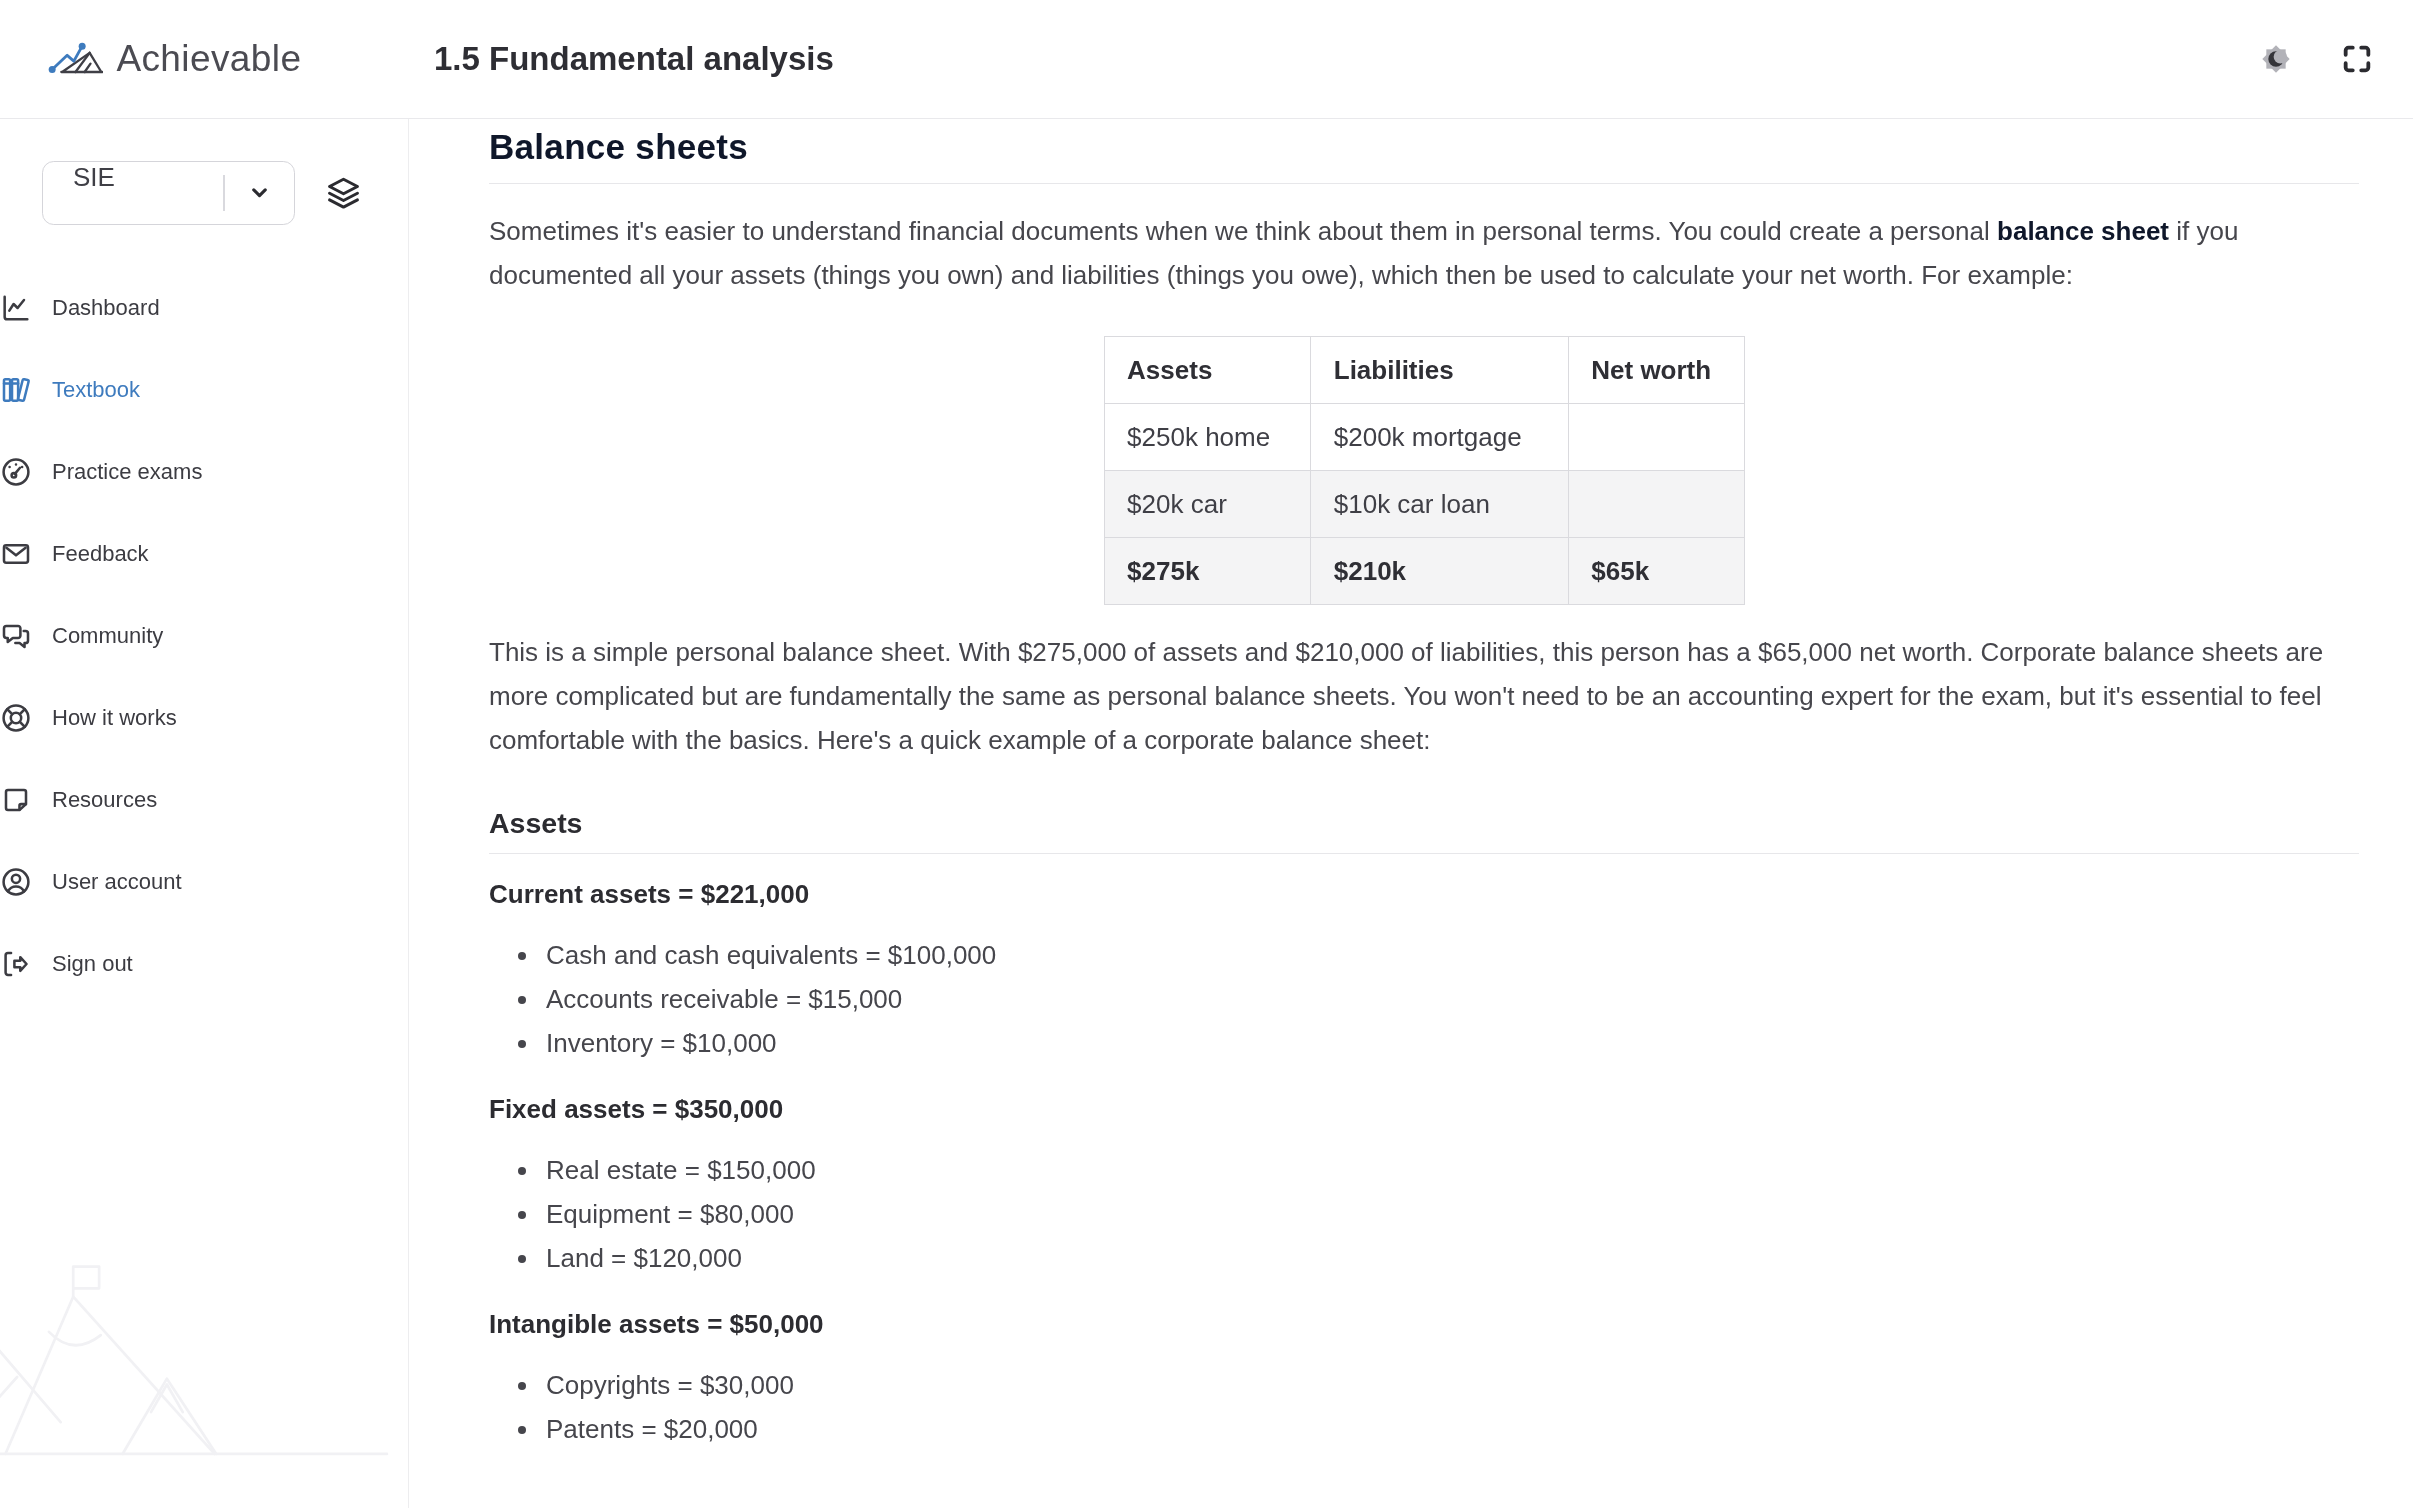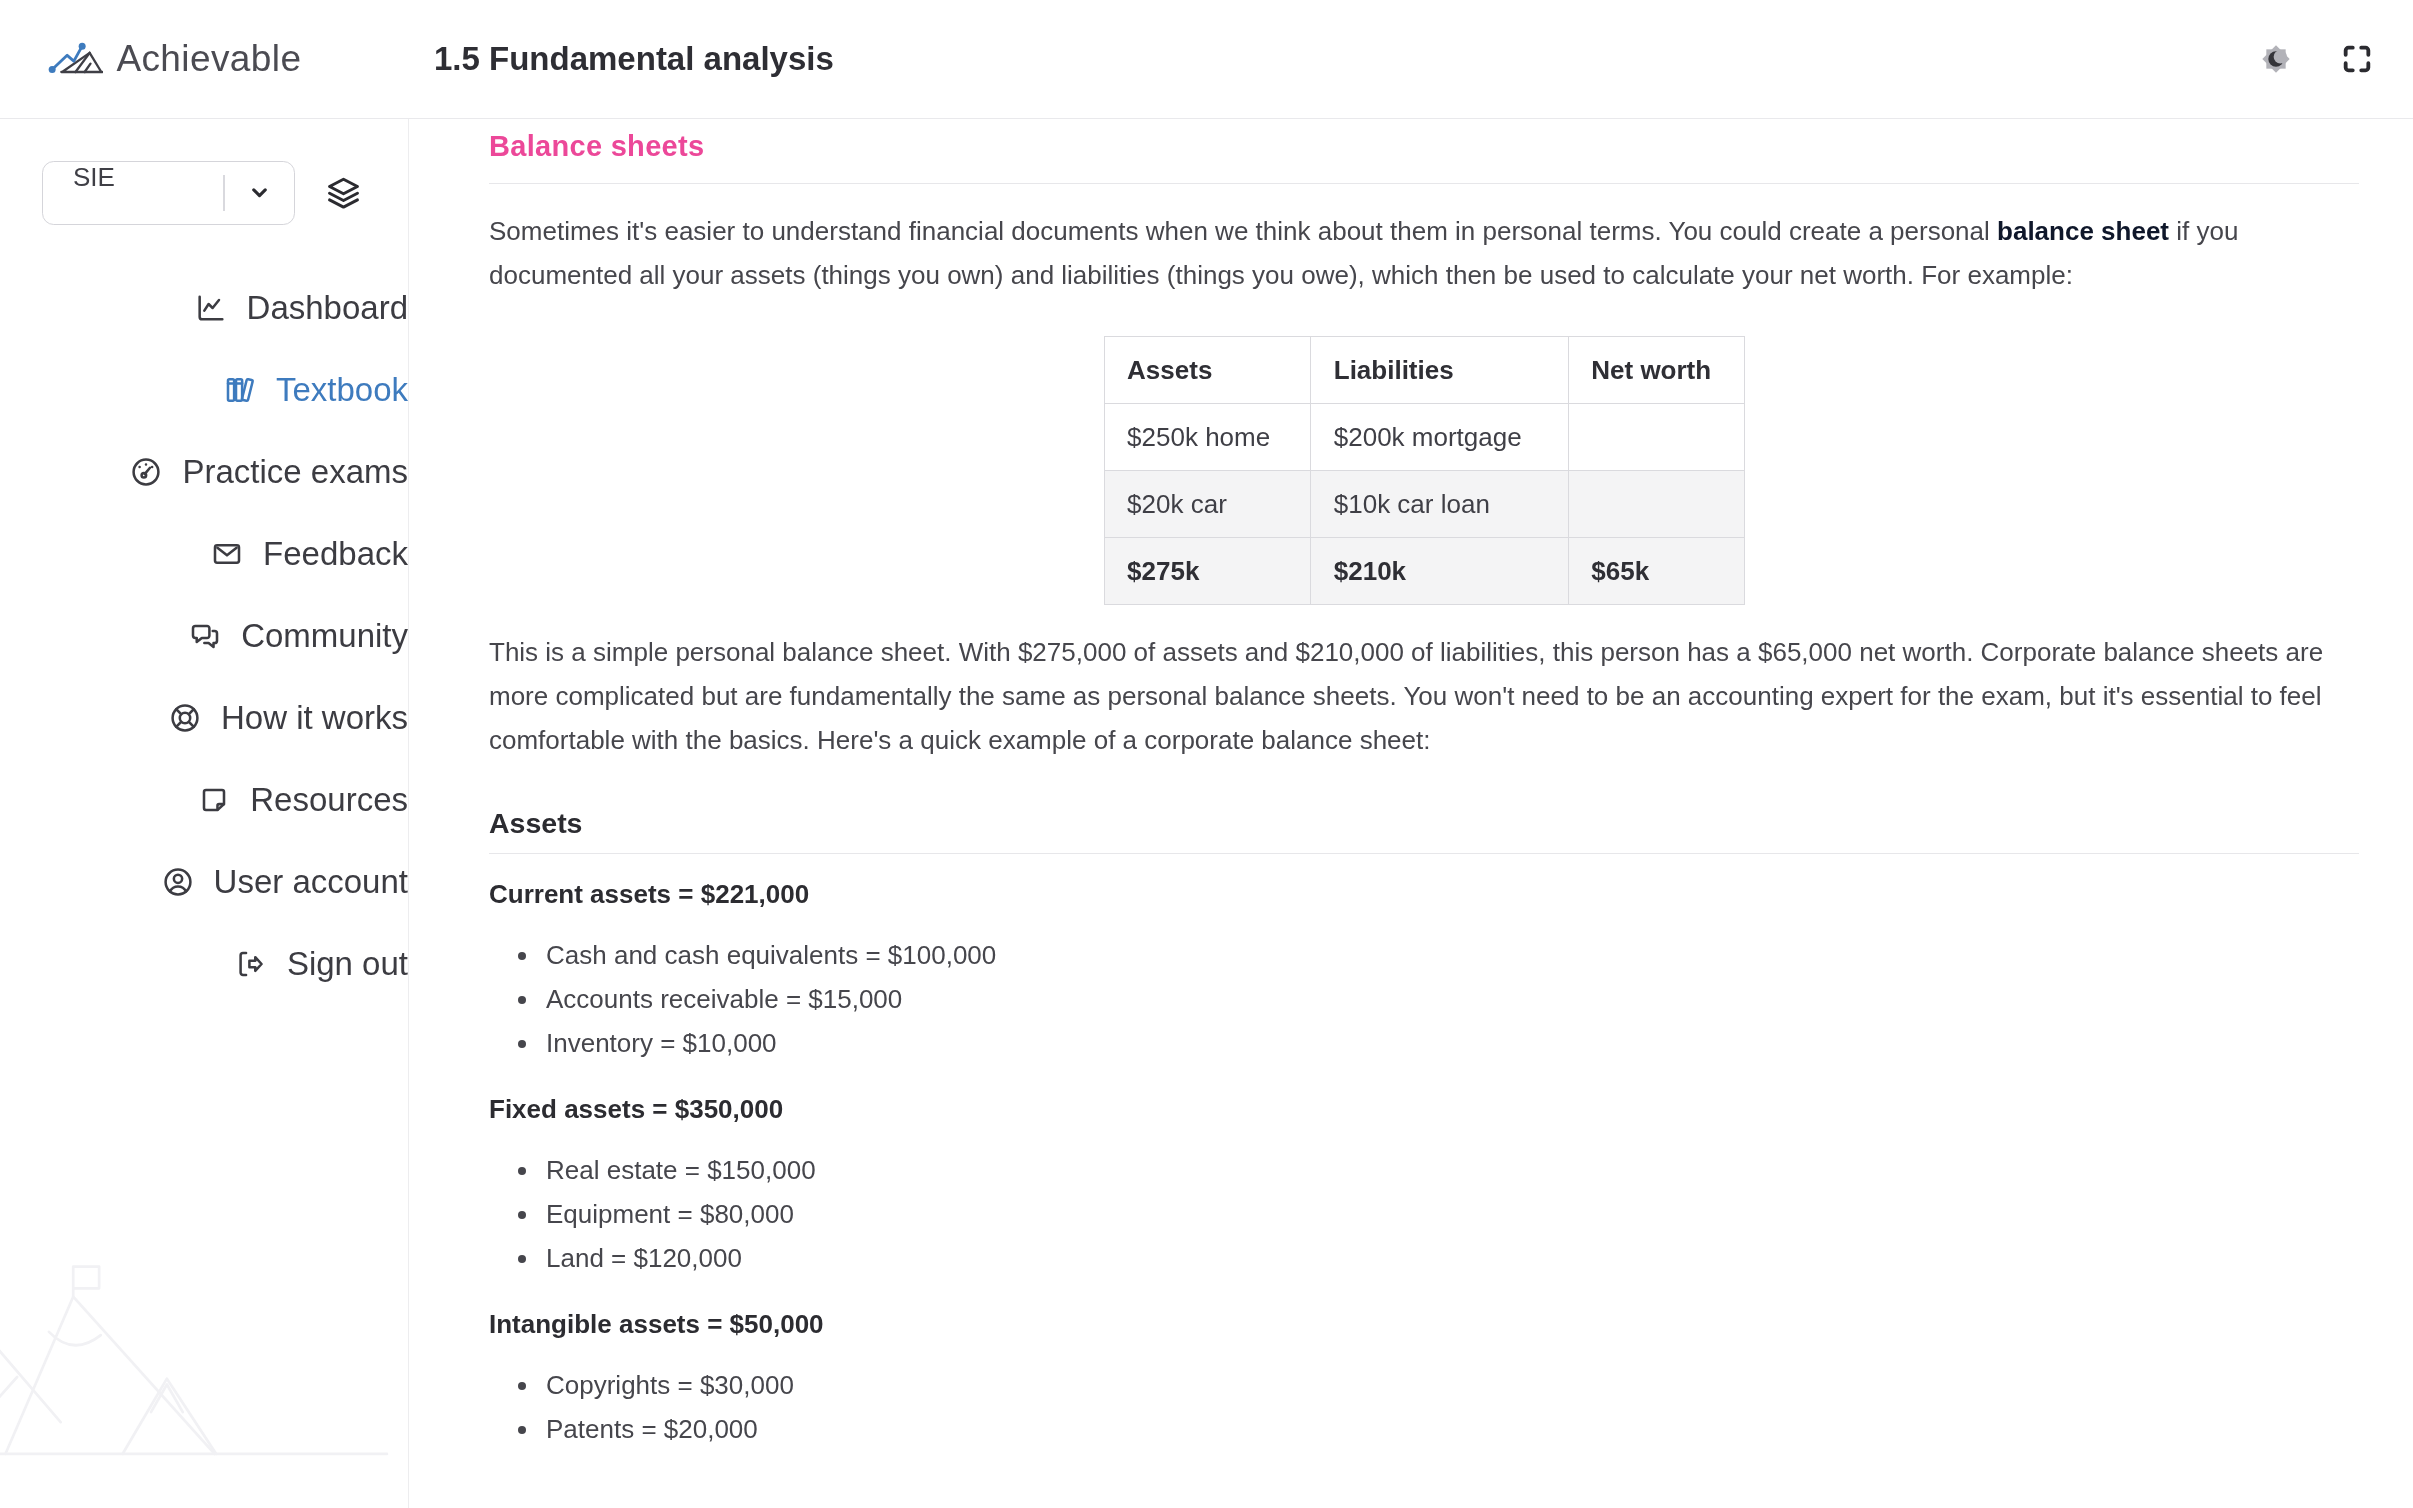--- a/index.html
+++ b/index.html
@@ -39,38 +39,38 @@
     font-size:26px; color:#3f3f46; position:relative; cursor:pointer;
   }
   .course-select .divider {
     position:absolute; right:69px; top:13.4px; bottom:13.4px; width:1.7px; background:#d9d9de;
   }
   .course-select .chev { position:absolute; right:22px; top:18.4px; }
   .layers-btn { background:none; border:none; padding:0; cursor:pointer; }
 
   .nav { margin-top:42px; }
   .nav-item {
-    display:flex; align-items:center; height:82px; padding-left:44px; gap:20px;
-    font-size:33px; font-weight:500; color:#3c3c42; cursor:pointer;justify-content:flex-end;
+    display:flex; align-items:center; height:82px; gap:20px;
+    font-size:22px; font-weight:500; color:#3c3c42; cursor:pointer;
   }
   .nav-item .nav-icon { width:32px; height:32px; flex:0 0 32px; color:#3c3c42; }
   .nav-item.active { color:#3e7bbe; }
   .nav-item.active .nav-icon { color:#3e7bbe; }
 
   .watermark { position:absolute; left:-5px; bottom:44px; pointer-events:none; }
 
   
   .main {
     position:fixed; top:119px; left:409px; right:0; bottom:0;
     overflow:hidden; background:#fff;
   }
   .content { padding:8.4px 55px 0 80px; width:2005px; }
 
   h2.section-title {
-    margin:0; font-size:29px; line-height:39px; font-weight:700; color:#ec4899;
+    margin:0; font-size:35px; line-height:39px; font-weight:700; color:#0f172a;
     letter-spacing:0.3px;
   }
   .rule { border:none; border-top:1.7px solid #e7e7ea; margin:17px 0 0 0; }
 
   p.body-text {
     margin:25px 0 0 0; font-size:26px; line-height:44px; color:#46464c;
   }
   p.body-text b { color:#0f172a;margin-top:24px; }
 
   

